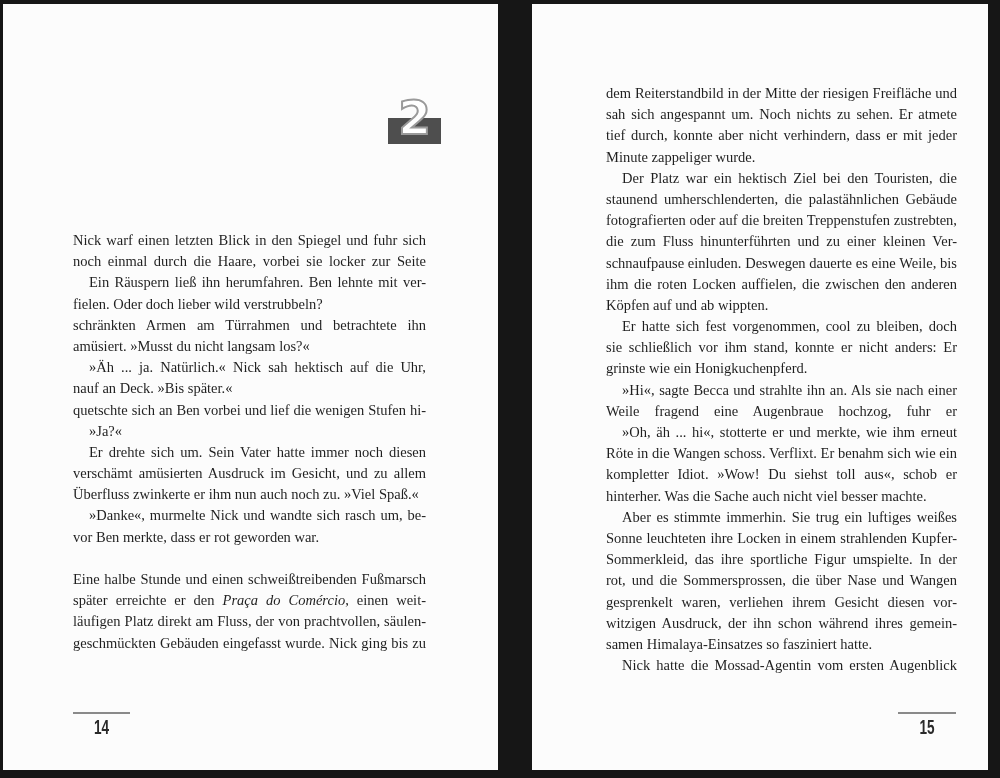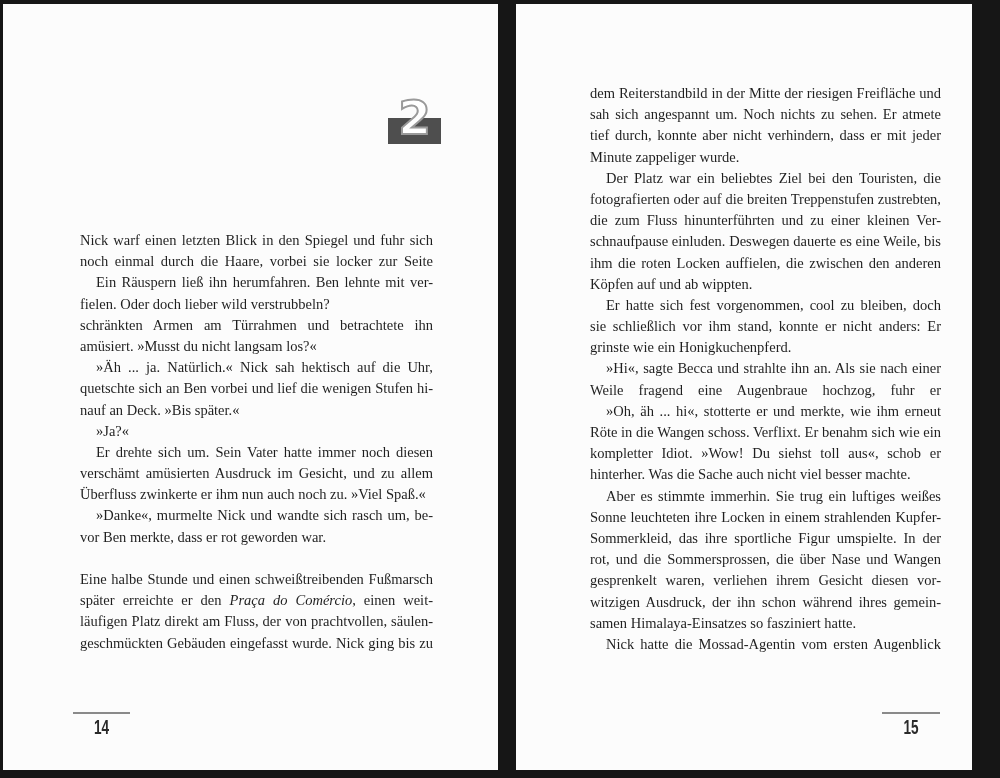--- a/index.html
+++ b/index.html
@@ -6,21 +6,21 @@
   body{
     width:1000px;height:778px;position:relative;
     background:#161616;
     font-family:"Liberation Serif", serif;
     overflow:hidden;
   }
   .page{
     position:absolute;top:4px;height:766px;background:#fcfcfc;
   }
   .page-left{left:3px;width:495px;}
-  .page-right{left:516px;width:456px;}
+  .page-right{left:532px;width:456px;}
   .gutter{
     position:absolute;left:498px;top:0;width:6px;height:778px;background:#161616;
   }
   
   .chapter-box{
     position:absolute;left:385px;top:114px;width:53px;height:26px;
     background:#4e4e4e;
   }
   .chapter-num{
     position:absolute;left:385px;top:85px;width:53px;height:58px;
@@ -30,21 +30,21 @@
     color:#ffffff;
     -webkit-text-stroke:2px #9a9a9a;
     letter-spacing:0;
   }
   
   .text-block{
     position:absolute;
     color:#1f1f1f;
     font-size:14.5px;
   }
-  .text-left{left:70px;top:226px;width:353px;margin-left:7px;}
+  .text-left{left:70px;top:226px;width:353px;}
   .text-right{left:74px;top:79px;width:351px;}
   .line{
     height:21.2px;line-height:21.2px;
     text-align:justify;text-align-last:justify;
     overflow:hidden;white-space:normal;
   }
   .line.end{text-align-last:left;}
   .line.indent{text-indent:16px;}
   .line.gap{margin-top:21.2px;}
   .line em{font-style:italic;}
@@ -75,22 +75,22 @@
   <div class="chapter-box"></div>
   <div class="chapter-num">2</div>
   <div class="text-block text-left">
       <div class="line">Nick warf einen letzten Blick in den Spiegel und fuhr sich</div>
       <div class="line">noch einmal durch die Haare, vorbei sie locker zur Seite</div>
       <div class="line indent">Ein Räuspern ließ ihn herumfahren. Ben lehnte mit ver-</div>
       <div class="line end">fielen. Oder doch lieber wild verstrubbeln?</div>
       <div class="line">schränkten Armen am Türrahmen und betrachtete ihn</div>
       <div class="line end">amüsiert. »Musst du nicht langsam los?«</div>
       <div class="line indent">»Äh ... ja. Natürlich.« Nick sah hektisch auf die Uhr,</div>
+      <div class="line end">nauf an Deck. »Bis später.«</div>
       <div class="line">quetschte sich an Ben vorbei und lief die wenigen Stufen hi-</div>
-      <div class="line end">nauf an Deck. »Bis später.«</div>
       <div class="line indent end">»Ja?«</div>
       <div class="line indent">Er drehte sich um. Sein Vater hatte immer noch diesen un-</div>
       <div class="line">verschämt amüsierten Ausdruck im Gesicht, und zu allem</div>
       <div class="line end">Überfluss zwinkerte er ihm nun auch noch zu. »Viel Spaß.«</div>
       <div class="line indent">»Danke«, murmelte Nick und wandte sich rasch um, be-</div>
       <div class="line end">vor Ben merkte, dass er rot geworden war.</div>
       <div class="line gap">Eine halbe Stunde und einen schweißtreibenden Fußmarsch</div>
       <div class="line">später erreichte er den <em>Praça do Comércio</em>, einen weit-</div>
       <div class="line">läufigen Platz direkt am Fluss, der von prachtvollen, säulen-</div>
       <div class="line">geschmückten Gebäuden eingefasst wurde. Nick ging bis zu</div>
@@ -98,21 +98,22 @@
   <div class="footer-rule rule-left"></div>
   <div class="page-num num-left">14</div>
 </div>
 
 <div class="page page-right">
   <div class="text-block text-right">
       <div class="line">dem Reiterstandbild in der Mitte der riesigen Freifläche und</div>
       <div class="line">sah sich angespannt um. Noch nichts zu sehen. Er atmete</div>
       <div class="line">tief durch, konnte aber nicht verhindern, dass er mit jeder</div>
       <div class="line end">Minute zappeliger wurde.</div>
-      <div class="line indent">Der Platz war ein beliebtes Ziel bei den Touristen, die</div>
+      <div class="line indent">Der Platz war ein hektisch Ziel bei den Touristen, die</div>
+      <div class="line">staunend umherschlenderten, die palastähnlichen Gebäude</div>
       <div class="line">fotografierten oder auf die breiten Treppenstufen zustrebten,</div>
       <div class="line">die zum Fluss hinunterführten und zu einer kleinen Ver-</div>
       <div class="line">schnaufpause einluden. Deswegen dauerte es eine Weile, bis</div>
       <div class="line">ihm die roten Locken auffielen, die zwischen den anderen</div>
       <div class="line end">Köpfen auf und ab wippten.</div>
       <div class="line indent">Er hatte sich fest vorgenommen, cool zu bleiben, doch als</div>
       <div class="line">sie schließlich vor ihm stand, konnte er nicht anders: Er</div>
       <div class="line end">grinste wie ein Honigkuchenpferd.</div>
       <div class="line indent">»Hi«, sagte Becca und strahlte ihn an. Als sie nach einer</div>
       <div class="line end">Weile fragend eine Augenbraue hochzog, fuhr er zusammen.</div>

